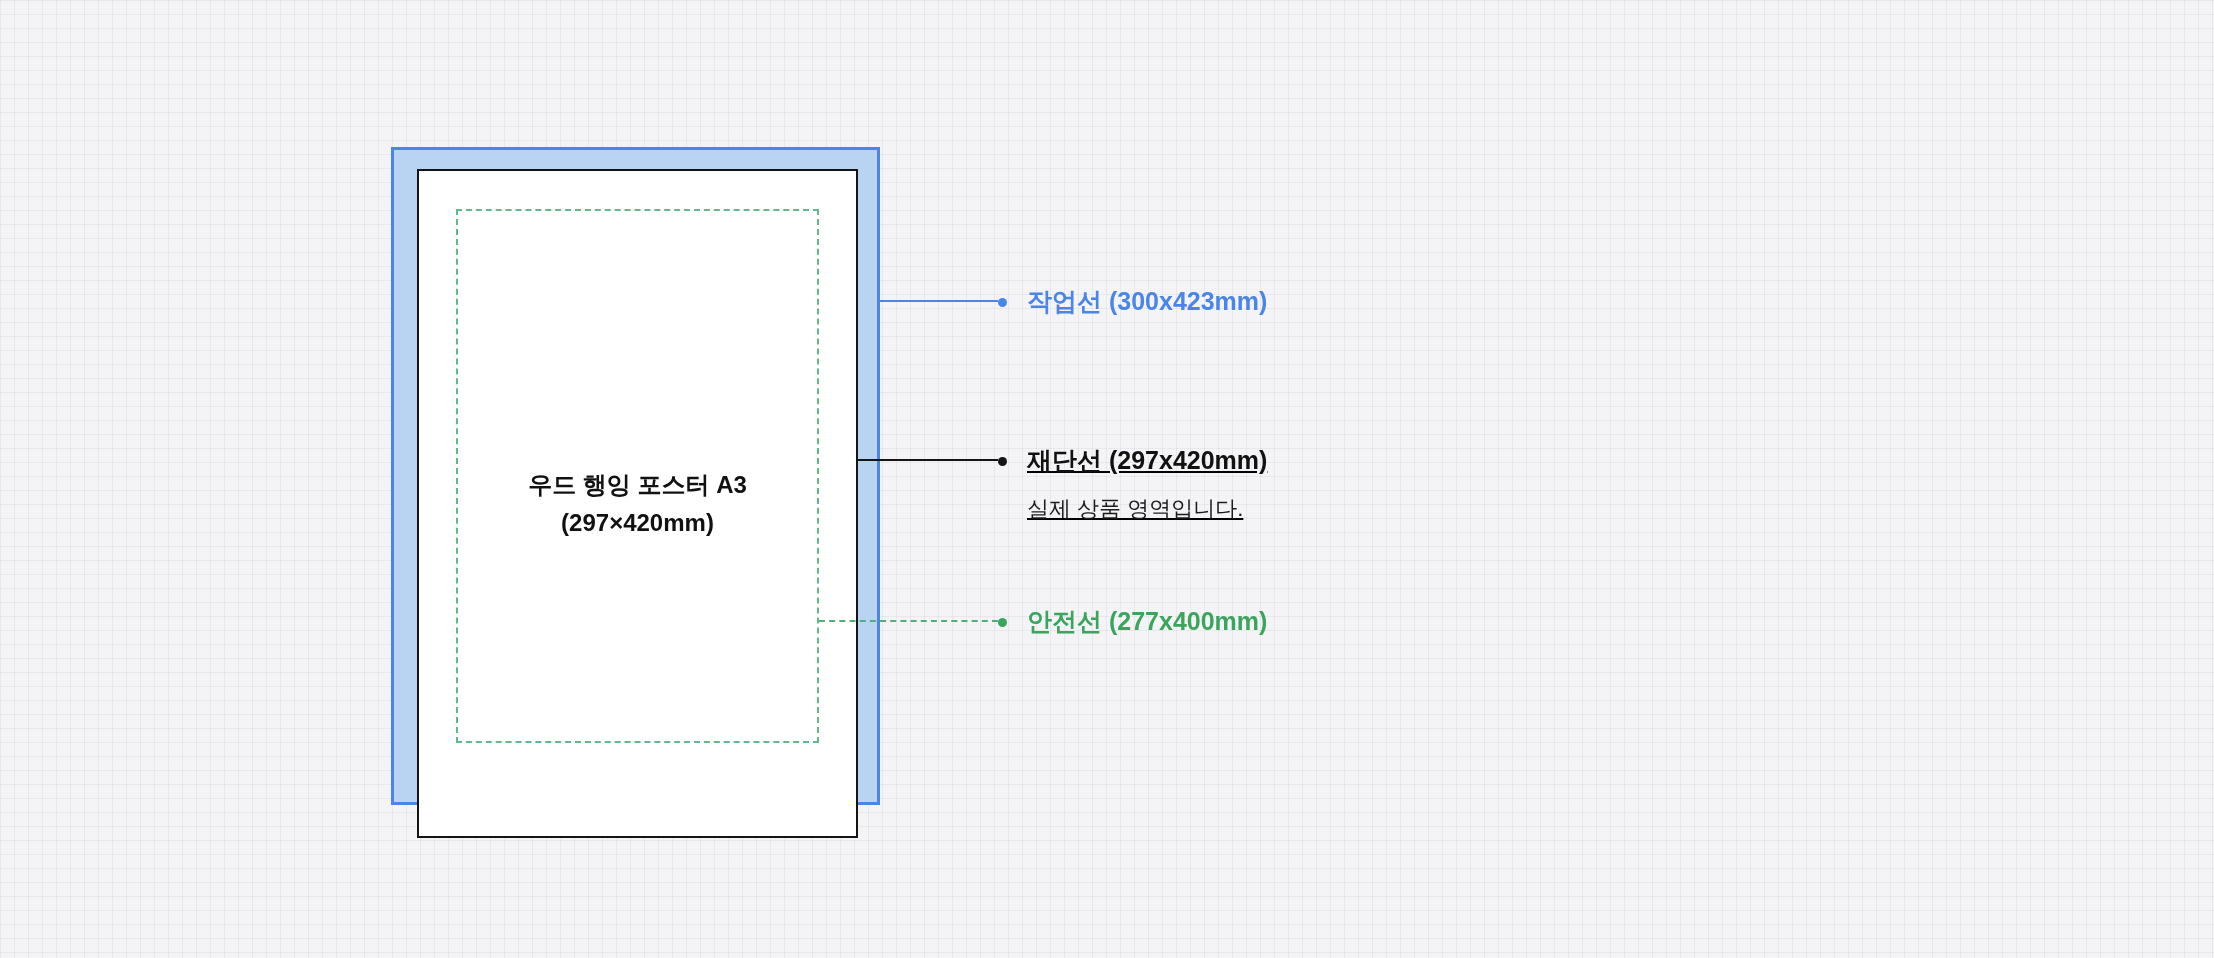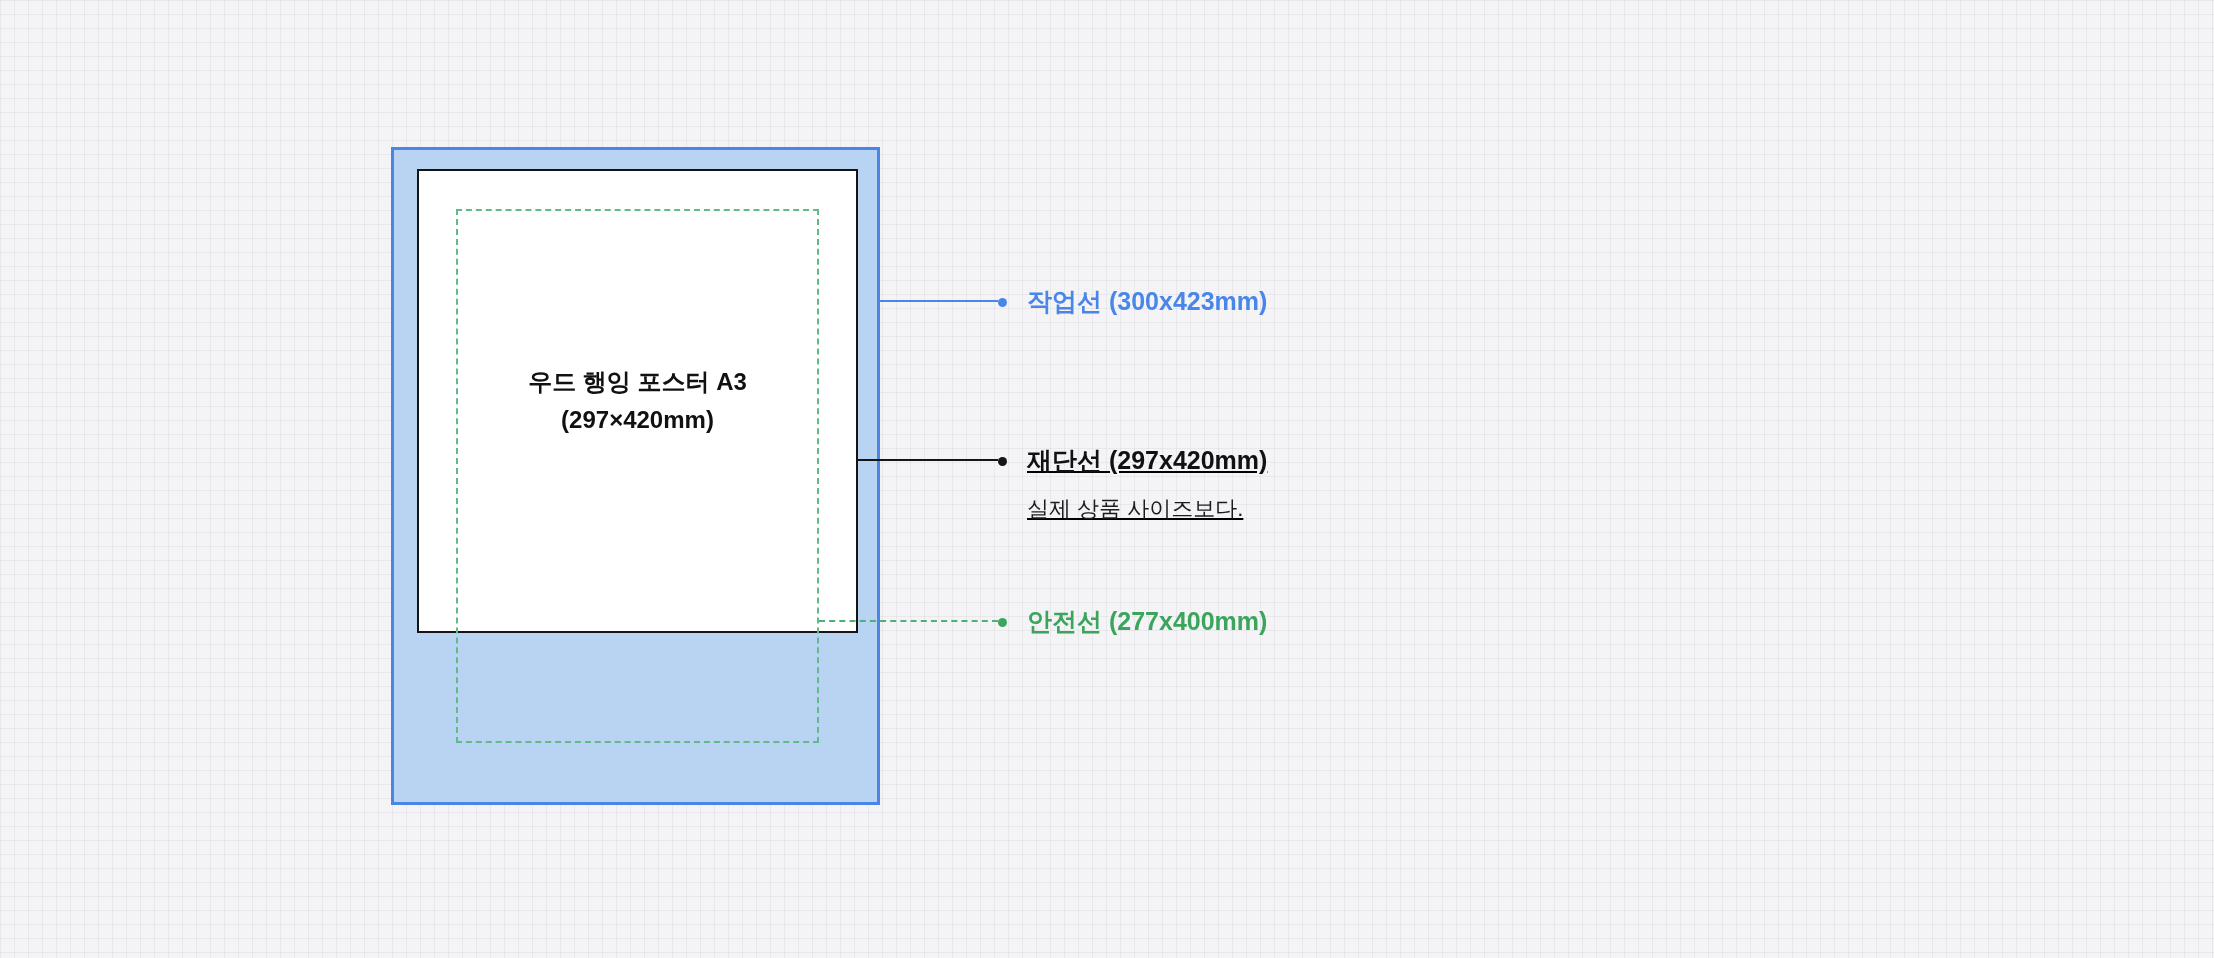--- a/index.html
+++ b/index.html
@@ -32,21 +32,21 @@
     height: 658px;
     background: #b9d3f2;
     border: 3px solid #4a86e8;
   }
 
   .cut-rect {
     position: absolute;
     left: 23px;
     top: 19px;
     width: 441px;
-    height: 464px;
+    height: 669px;
     background: #ffffff;
     border: 2px solid #141414;
   }
 
   .safe-rect {
     position: absolute;
     left: 37px;
     top: 38px;
     width: 363px;
     height: 534px;
@@ -154,20 +154,20 @@
   <div class="leader leader-safe">
     <span class="dot"></span>
   </div>
 
   <div class="annotation ann-work">
     <div class="ann-title" style="color: rgb(74, 134, 232);">작업선 (300x423mm)</div>
   </div>
 
   <div class="annotation ann-cut">
     <div class="ann-title" style="color: rgb(17, 17, 17);">재단선 (297x420mm)</div>
-    <div class="ann-desc">실제 상품 사이즈보다.</div>
+    <div class="ann-desc">실제 상품 영역입니다.</div>
   </div>
 
   <div class="annotation ann-safe">
     <div class="ann-title" style="color: rgb(59, 165, 93);">안전선 (277x400mm)</div>
   </div>
 
 </div>
 
 </body></html>

